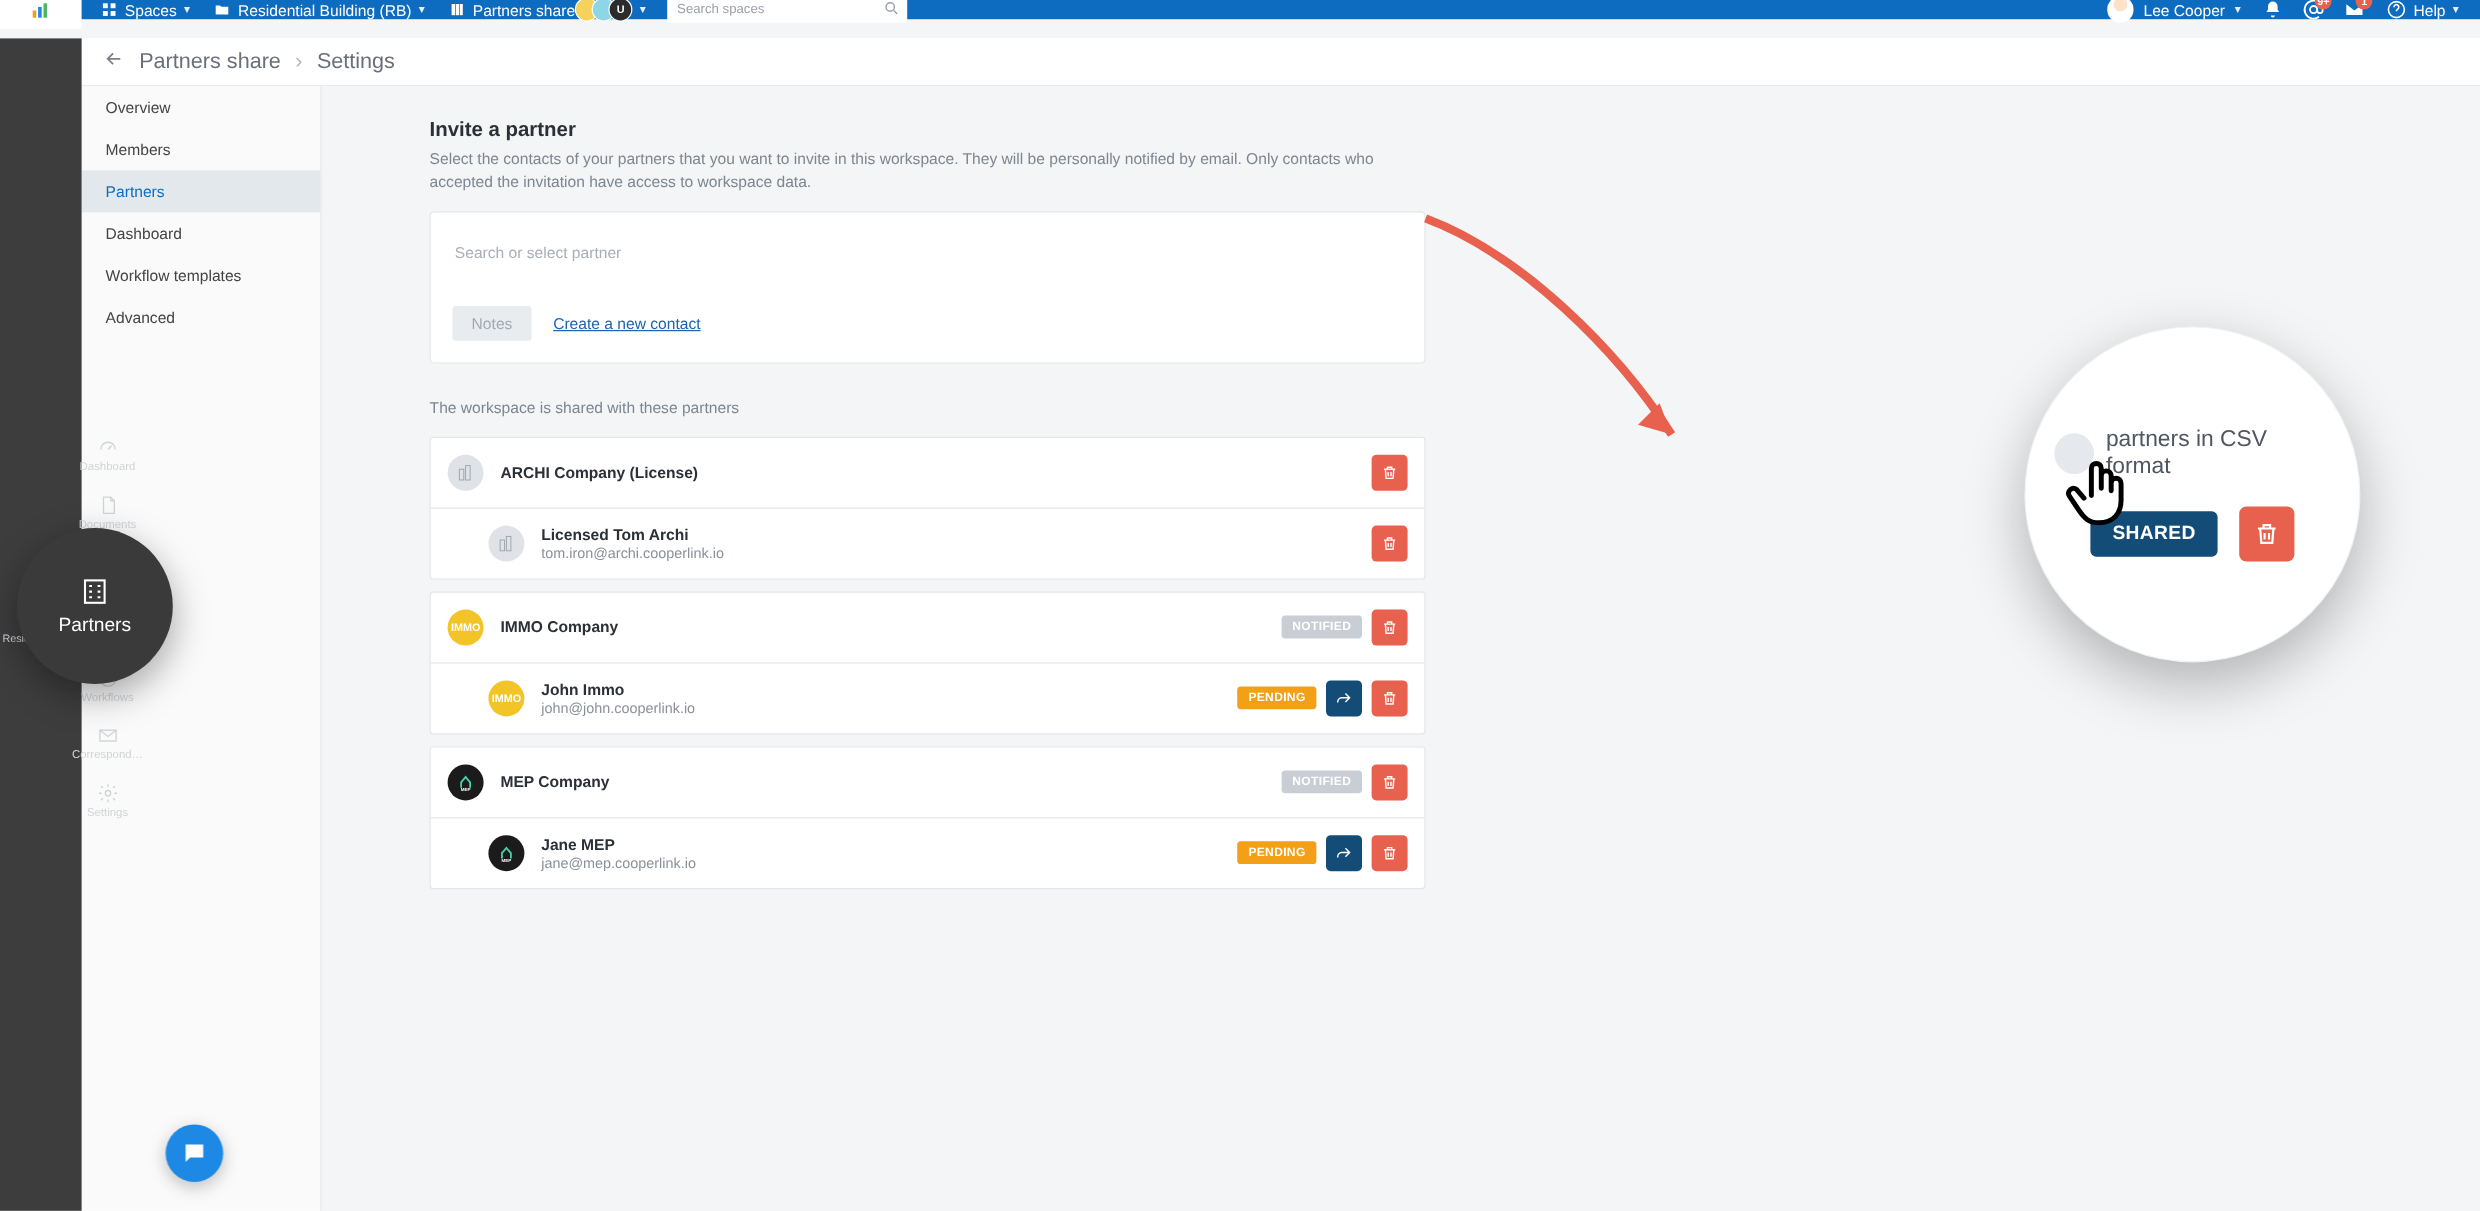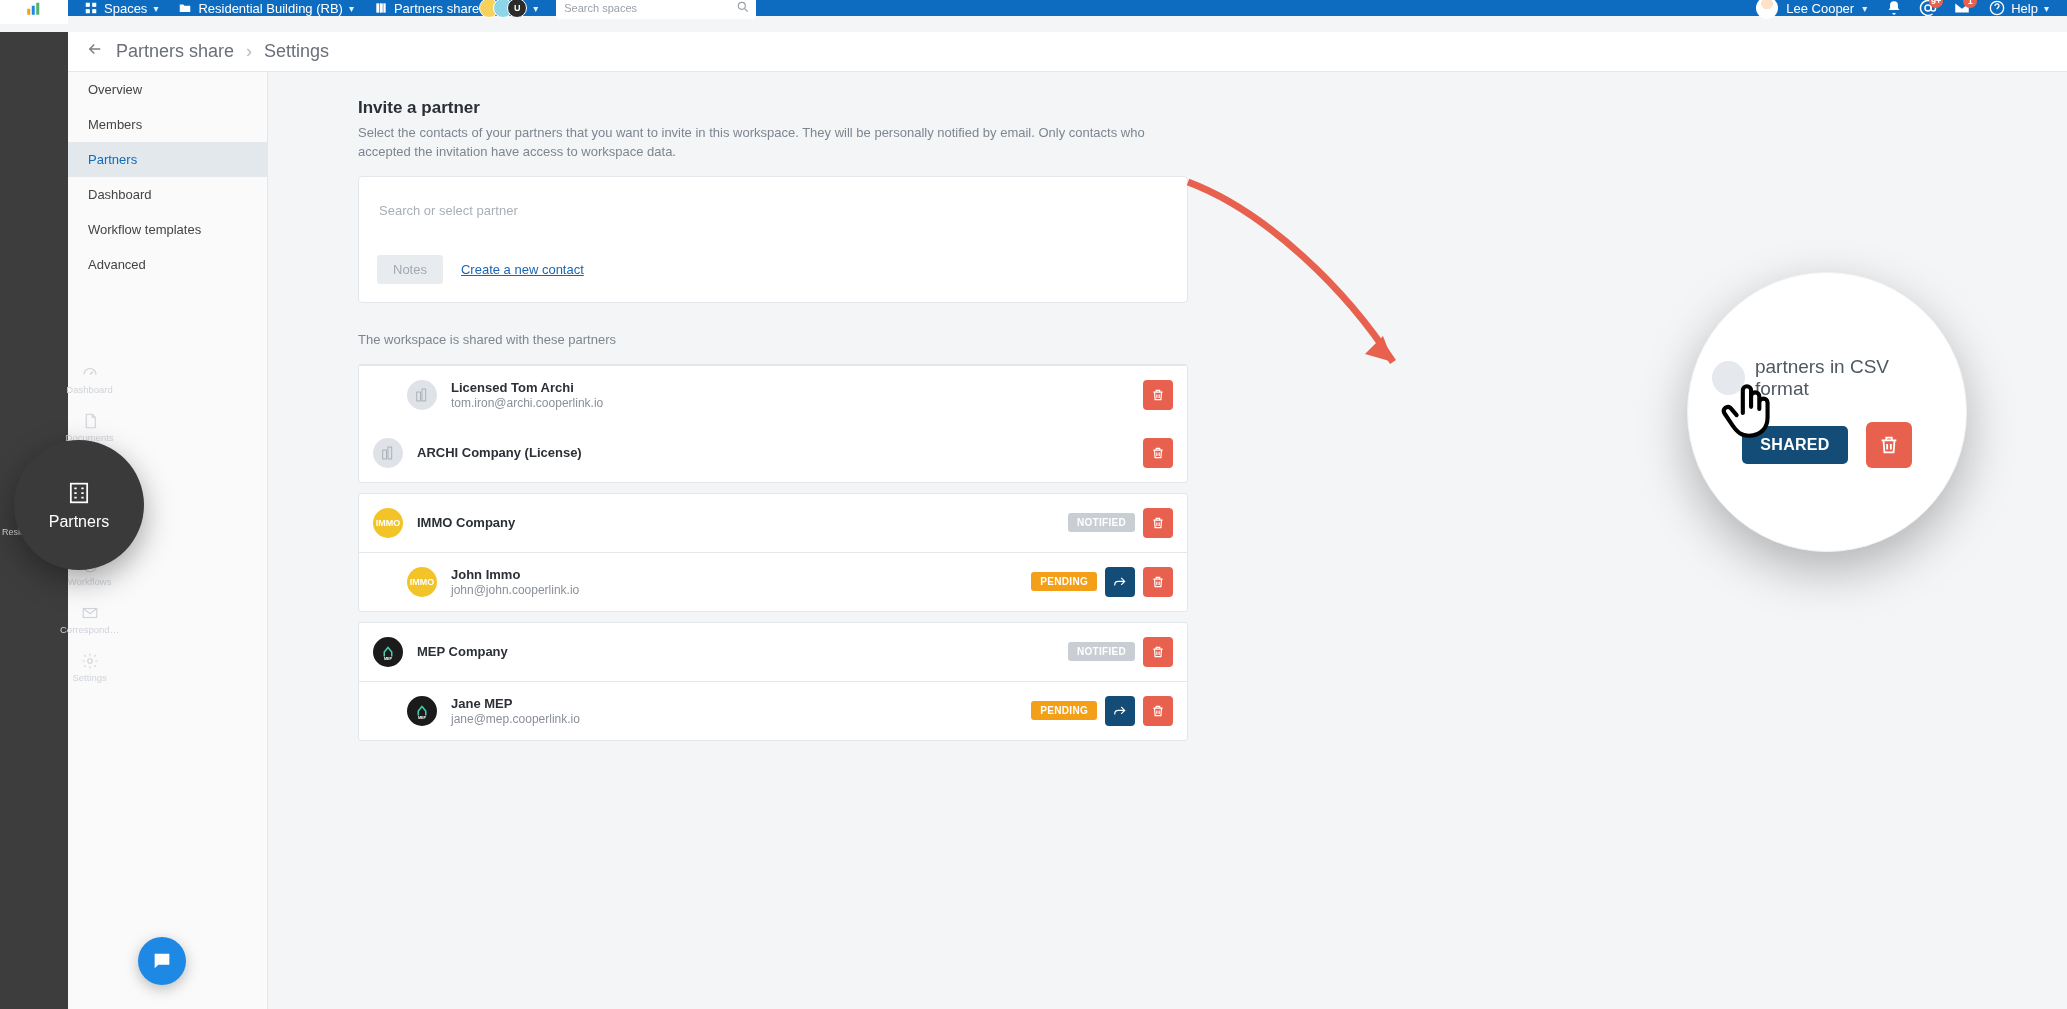--- a/index.html
+++ b/index.html
@@ -295,48 +295,48 @@
     <input class="search-partner" placeholder="Search or select partner" style="">
     <div class="actions">
       <button class="btn-invite">Notes</button>
       <a class="link">Create a new contact</a>
     </div>
   </div>
 
   <p class="sect-desc">The workspace is shared with these partners</p>
   <div class="partner-list" id="partner-list">
       <div class="p-company">
+        <div class="p-row">
+          <div class="c-logo archi">
+            <svg viewBox="0 0 24 24">
+              <rect x="5" y="8" width="5" height="12"></rect>
+              <rect x="12" y="4" width="5" height="16"></rect>
+            </svg>
+          </div>
+          <div class="p-info">
+            <div class="p-name">ARCHI Company (License)</div>
+          </div>
+          <div class="p-actions">
+            <div class="icon-btn del">
+              <svg viewBox="0 0 24 24">
+                <path d="M4 7h16M9 7V4h6v3M6 7l1 13h10l1-13M10 11v6M14 11v6"></path>
+              </svg>
+            </div>
+          </div>
+        </div>
         <div class="p-row indent">
           <div class="c-logo archi">
             <svg viewBox="0 0 24 24">
               <rect x="5" y="8" width="5" height="12"></rect>
               <rect x="12" y="4" width="5" height="16"></rect>
             </svg>
           </div>
           <div class="p-info">
             <div class="p-name">Licensed Tom Archi</div>
             <div class="p-sub">tom.iron@archi.cooperlink.io</div>
-          </div>
-          <div class="p-actions">
-            <div class="icon-btn del">
-              <svg viewBox="0 0 24 24">
-                <path d="M4 7h16M9 7V4h6v3M6 7l1 13h10l1-13M10 11v6M14 11v6"></path>
-              </svg>
-            </div>
-          </div>
-        </div>
-        <div class="p-row">
-          <div class="c-logo archi">
-            <svg viewBox="0 0 24 24">
-              <rect x="5" y="8" width="5" height="12"></rect>
-              <rect x="12" y="4" width="5" height="16"></rect>
-            </svg>
-          </div>
-          <div class="p-info">
-            <div class="p-name">ARCHI Company (License)</div>
           </div>
           <div class="p-actions">
             <div class="icon-btn del">
               <svg viewBox="0 0 24 24">
                 <path d="M4 7h16M9 7V4h6v3M6 7l1 13h10l1-13M10 11v6M14 11v6"></path>
               </svg>
             </div>
           </div>
         </div>
       </div>

